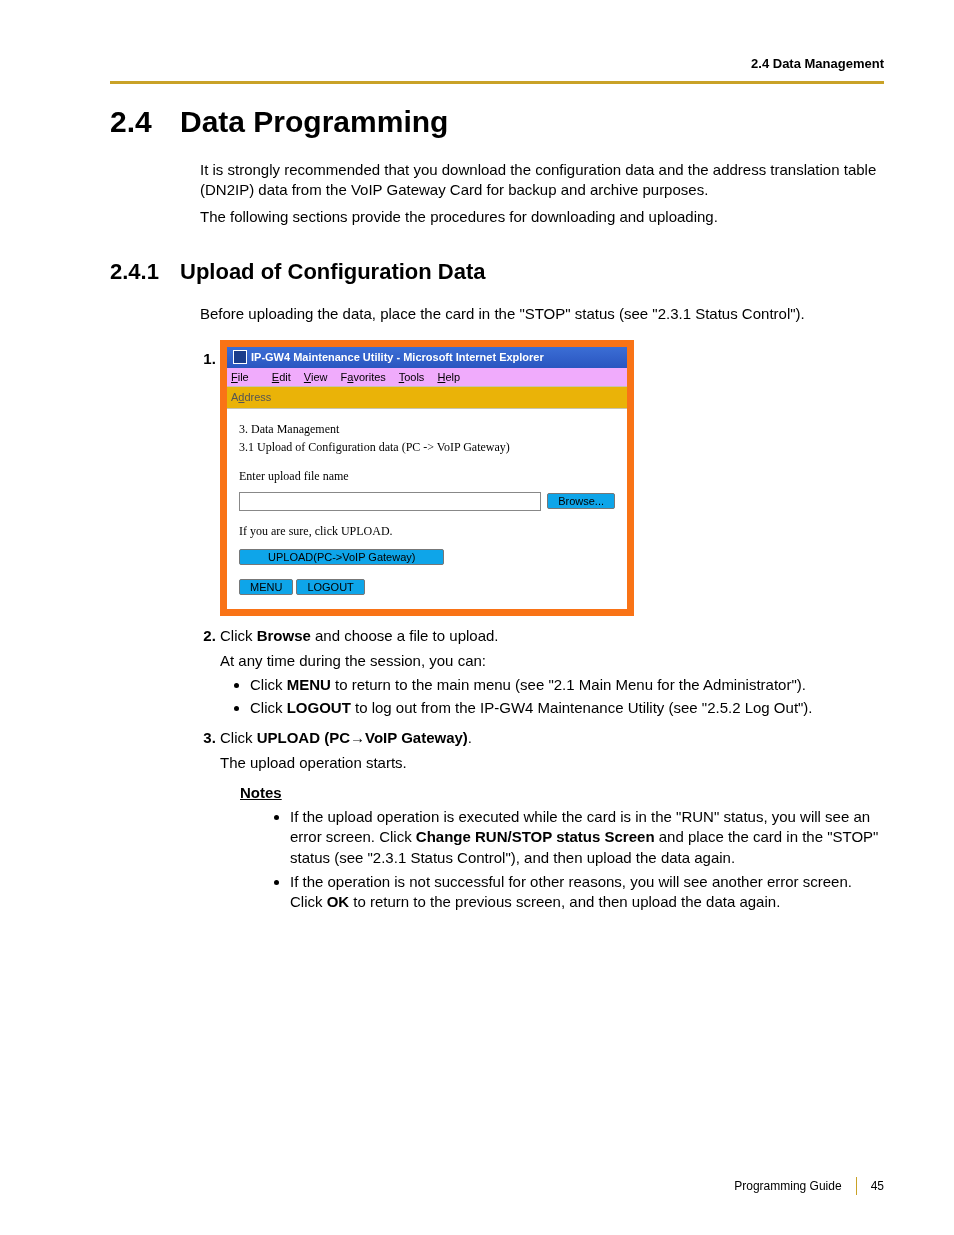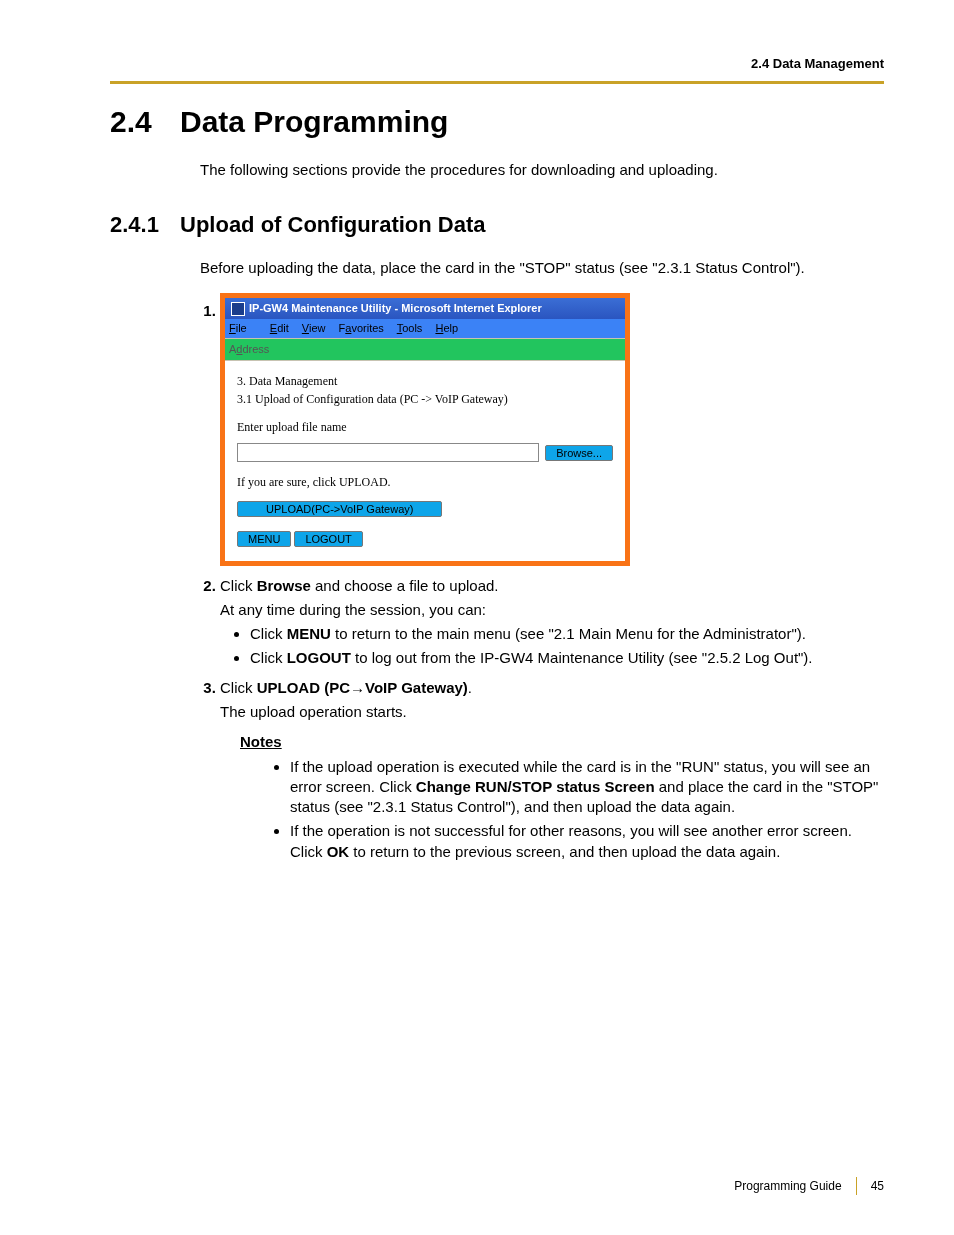--- a/index.html
+++ b/index.html
@@ -77,21 +77,21 @@
   ul.notes {
     list-style: disc;
     margin: 0 0 0 70px;
     padding: 0;
   }
   ul.notes li { margin: 4px 0; font-weight: normal; }
 
   
   .ie-window {
     width: 400px;
-    border: 5px solid #f97316;
+    border: 7px solid #f97316;
     background: #fff;
     margin: 8px 8px 10px 0;
     font-size: 11px;
     font-family: Tahoma, Arial, sans-serif;
   }
   .ie-titlebar {
     background: linear-gradient(#3b6ed5, #2a55c0);
     color: #fff;
     font-weight: bold;
     padding: 3px 6px;
@@ -100,29 +100,29 @@
     align-items: center;
     gap: 4px;
   }
   .ie-titlebar .ico {
     width: 12px; height: 12px;
     background: #1a3c8c;
     display: inline-block;
     border: 1px solid #fff;
   }
   .ie-menubar {
-    background: #3b82f6;
+    background: #f0abfc;
     padding: 2px 4px;
     border-bottom: 1px solid #c7c3b2;
     color: #000;
   }
   .ie-menubar span { margin-right: 10px; }
   .ie-menubar span u { text-decoration: underline; }
   .ie-addressbar {
-    background: #22c55e;
+    background: #eab308;
     padding: 3px 4px;
     border-bottom: 1px solid #c7c3b2;
     display: flex;
     align-items: center;
     gap: 4px;
     color: #555;
   }
   .ie-addressbar .addr-field {
     flex: 1;
     background: #fff;
@@ -194,20 +194,21 @@
 
 <div class="page">
   <div class="running-header">2.4 Data Management</div>
   <div class="gold-rule"></div>
 
   <h1 class="section-title">
     <span class="num">2.4</span><span>Data Programming</span>
   </h1>
 
   <div class="body-indent">
+    <p>It is strongly recommended that you download the configuration data and the address translation table (DN2IP) data from the VoIP Gateway Card for backup and archive purposes.</p>
     <p>The following sections provide the procedures for downloading and uploading.</p>
   </div>
 
   <h2 class="subsection-title">
     <span class="num">2.4.1</span><span>Upload of Configuration Data</span>
   </h2>
 
   <div class="body-indent">
     <p>Before uploading the data, place the card in the "STOP" status (see "2.3.1 Status Control").</p>
   </div>

